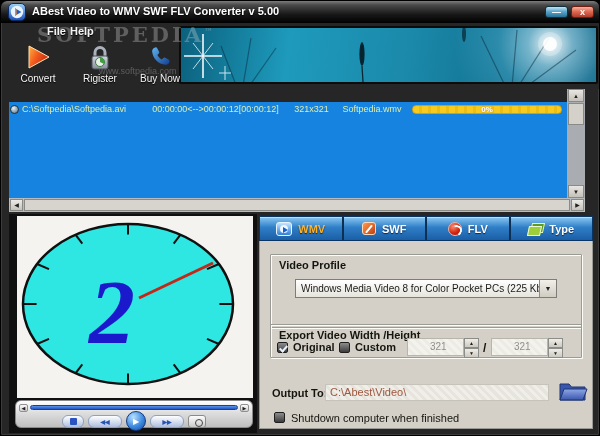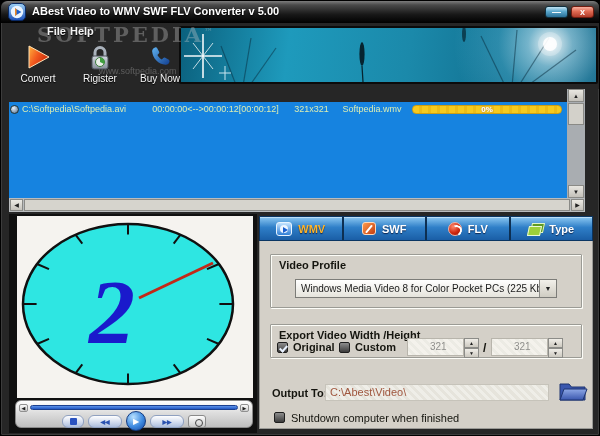--- a/index.html
+++ b/index.html
@@ -140,21 +140,21 @@
   .icon-image-tab::before { content:""; position:absolute; left:3px; top:0; width:11px; height:8px;
             background:#5f9a22; transform:skewX(-12deg); border:1px solid #dff5c8; }
   .icon-image-tab::after { content:""; position:absolute; left:0; top:3px; width:11px; height:8px;
             background:#9ccf3a; transform:skewX(-12deg); border:1px solid #eafad8; }
 
   .panel-body { position:absolute; left:0; top:27px; width:334px; height:188px; background:#d4d0c8;
             border:1px solid #9a9a96; border-top:none; }
 
   .groupbox { position:absolute; border:1px solid #9b9b95;
             box-shadow:inset 1px 1px 0 #fdfdf8, 1px 1px 0 #fdfdf8; border-radius:1px; }
-  .group-profile { left:10px; top:13px; width:312px; height:54px; }
+  .group-profile { left:10px; top:13px; width:312px; height:74px; }
   .group-export  { left:10px; top:83px; width:312px; height:34px; }
   .group-title { position:absolute; left:8px; top:4px; font-size:11px; font-weight:bold; color:#15150f; }
 
   .dropdown { position:absolute; left:24px; top:24px; width:262px; height:19px;
             border:1px solid #7c7c78; background:linear-gradient(#ffffff,#e6e4dc);
             display:flex; align-items:center; }
   .dropdown .dd-text { flex:1; font-size:10px; color:#1a1a1a; padding-left:5px; white-space:nowrap; overflow:hidden; }
   .dd-btn { width:17px; height:17px; background:linear-gradient(#f2f0ea,#cfccc2);
             border-left:1px solid #8c8c88; font-size:7px; color:#222; text-align:center; line-height:17px; }
 

